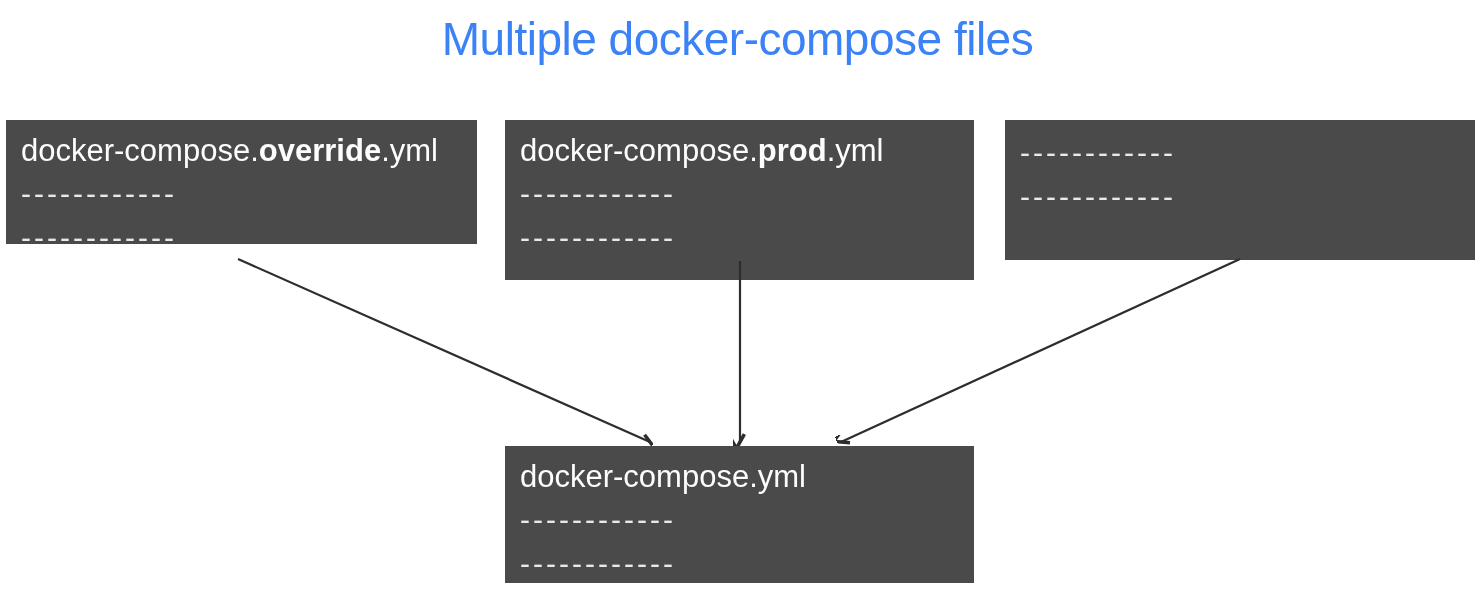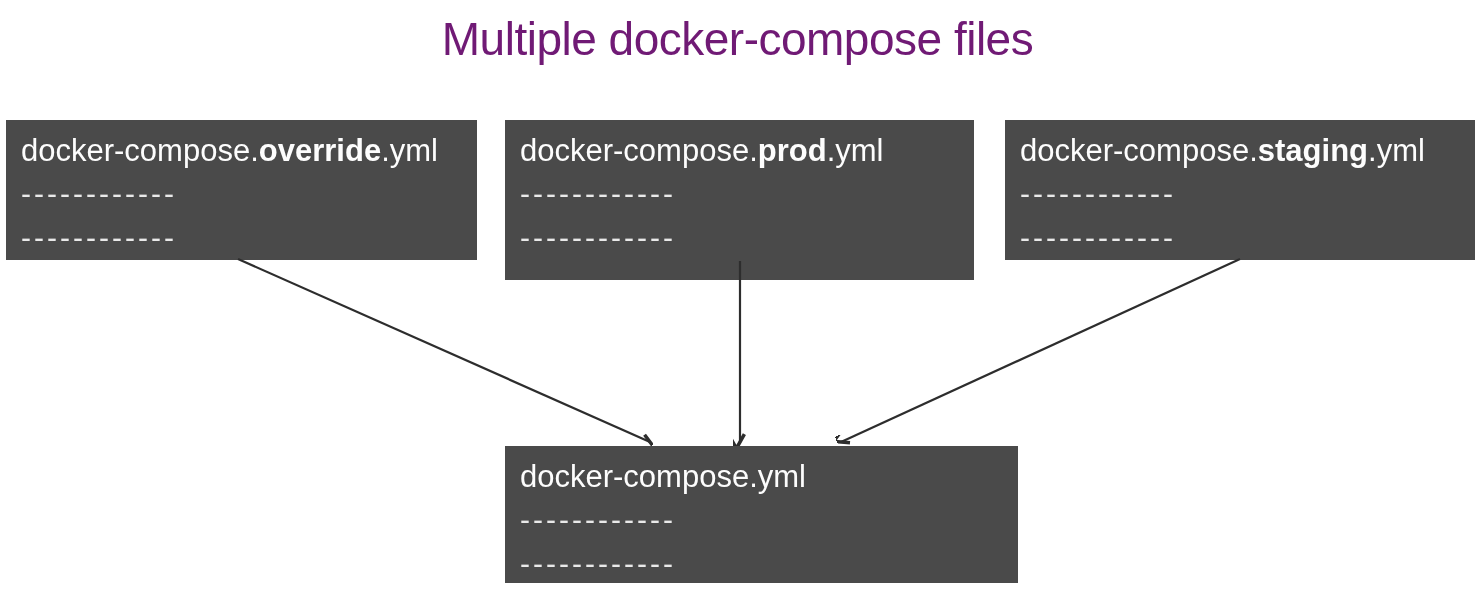--- a/index.html
+++ b/index.html
@@ -16,33 +16,33 @@
     width: 1475px; height: 593px;
   }
   .title {
     position: absolute;
     left: 0; top: 12px;
     width: 100%;
     text-align: center;
     font-size: 46px;
     font-weight: 300;
     letter-spacing: -0.5px;
-    color: #701a75;
+    color: #3b82f6;
   }
   .node {
     position: absolute;
     background: #4a4a4a;
     color: #ffffff;
     padding: 11px 15px 0 15px;
     overflow: hidden;
   }
-  .node-override { left: 6px;    top: 120px; width: 471px; height: 140px; }
+  .node-override { left: 6px;    top: 120px; width: 471px; height: 124px; }
   .node-prod     { left: 505px;  top: 120px; width: 469px; height: 160px; }
   .node-staging  { left: 1005px; top: 120px; width: 470px; height: 140px; }
-  .node-base     { left: 505px;  top: 446px; width: 513px; height: 137px; }
+  .node-base     { left: 505px;  top: 446px; width: 469px; height: 137px; }
   .node-label {
     font-size: 31px;
     font-weight: 300;
     line-height: 1.32;
     color: #fdfdfd;
     white-space: nowrap;
   }
   .node-label b { font-weight: 700; }
   .dash-row {
     font-size: 30px;
@@ -72,21 +72,20 @@
     <div class="dash-row">------------</div>
   </div>
 
   <div class="node node-prod">
     <div class="node-label"><span>docker-compose.</span><b>prod</b><span>.yml</span></div>
     <div class="dash-row">------------</div>
     <div class="dash-row">------------</div>
   </div>
 
   <div class="node node-staging">
-    <div class="node-label"><span>docker-compose.</span><b>staging</b><span>.yml</span></div>
     <div class="dash-row">------------</div>
     <div class="dash-row">------------</div>
   </div>
 
   <svg class="arrows" viewBox="0 0 1475 593" xmlns="http://www.w3.org/2000/svg">
     <defs>
       <marker id="arrowhead" markerWidth="13" markerHeight="13" refX="9.5" refY="6" orient="auto" markerUnits="userSpaceOnUse">
         <path d="M1,1 L10,6 L1,11" fill="none" stroke="#2d2d2d" stroke-width="2.2" transform="scale(1.6)"></path>
       </marker>
     </defs>

